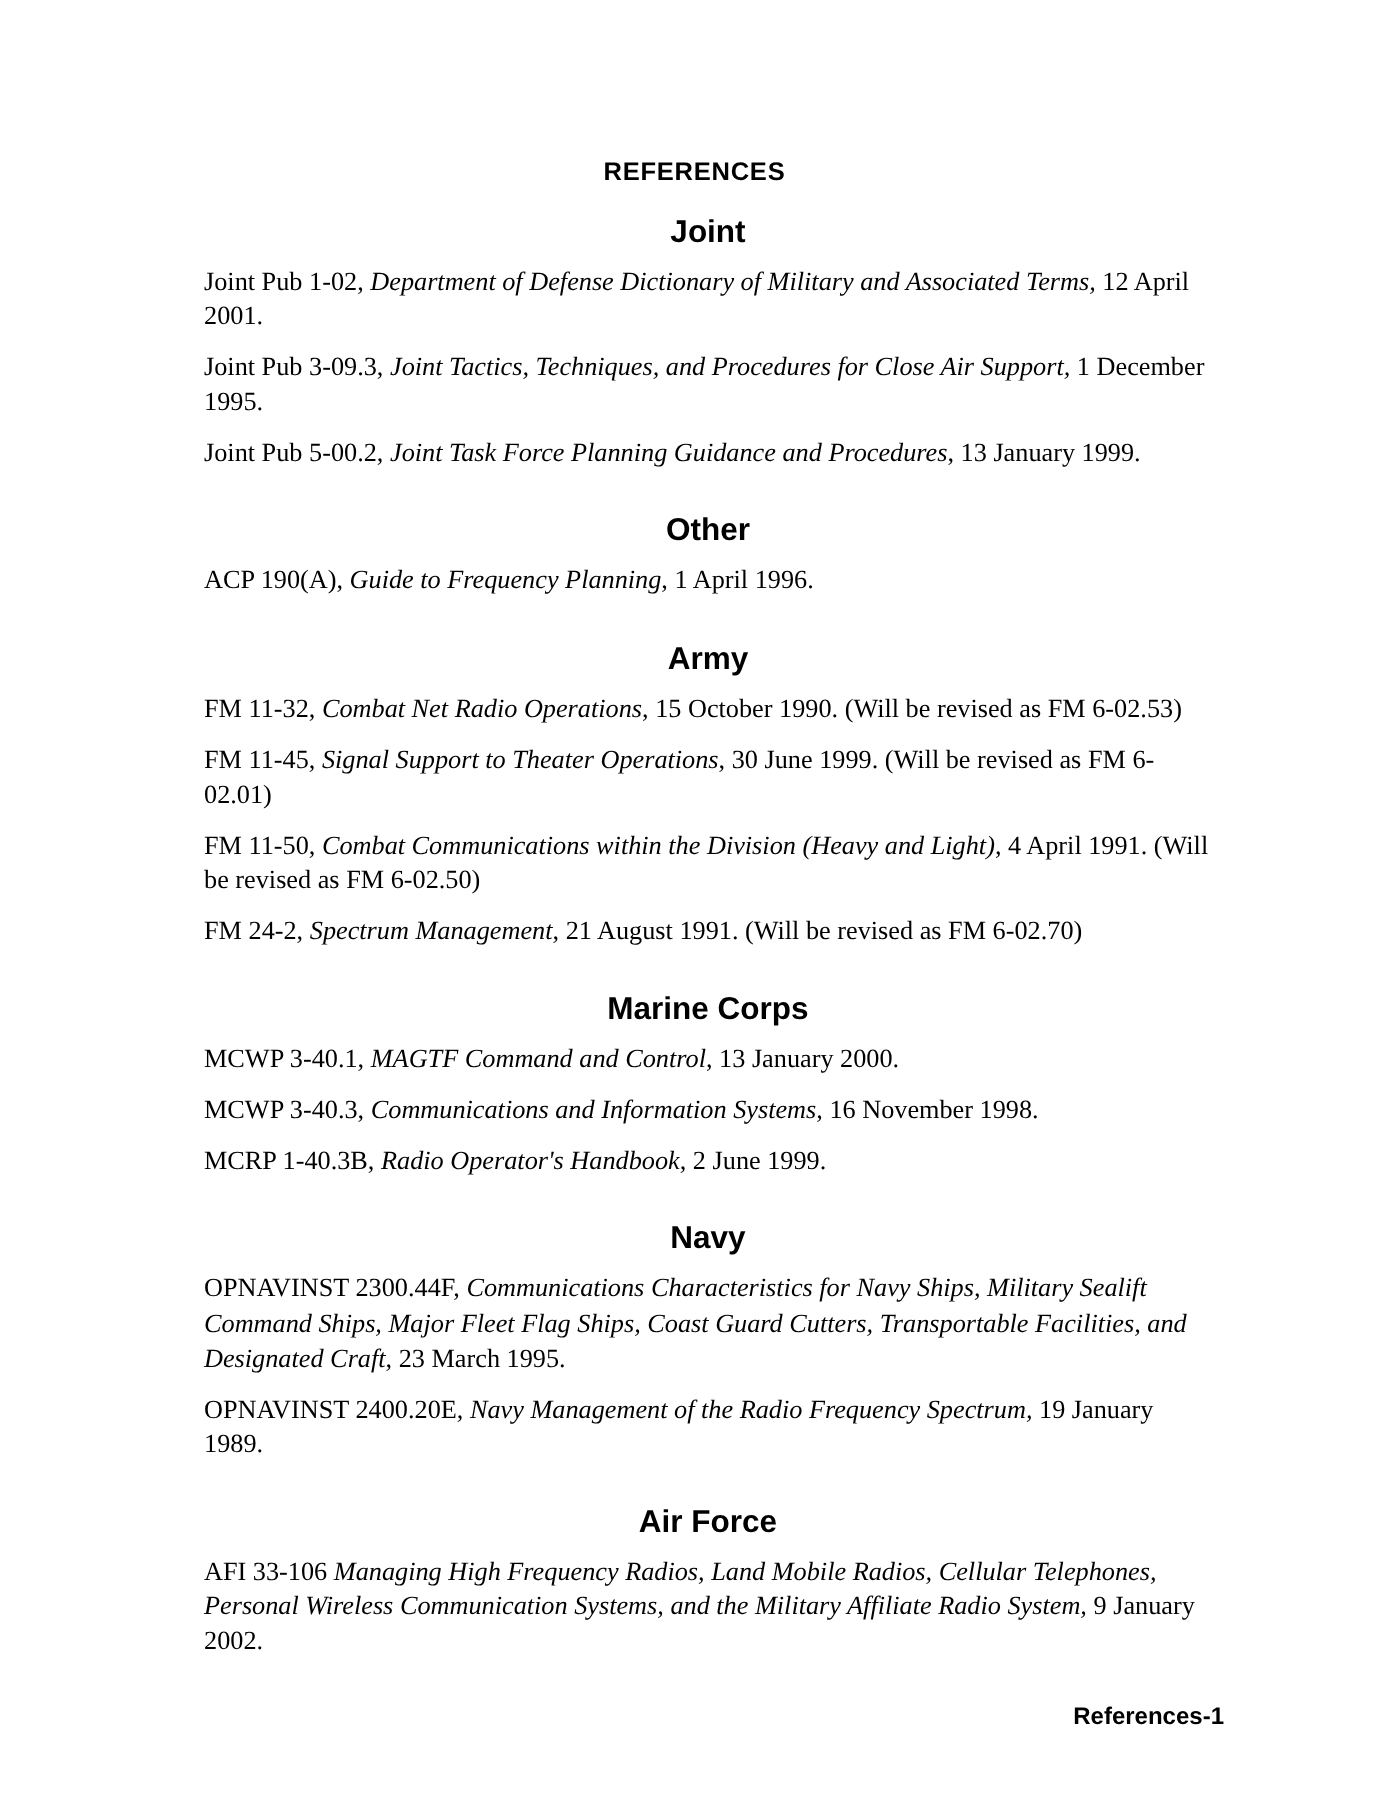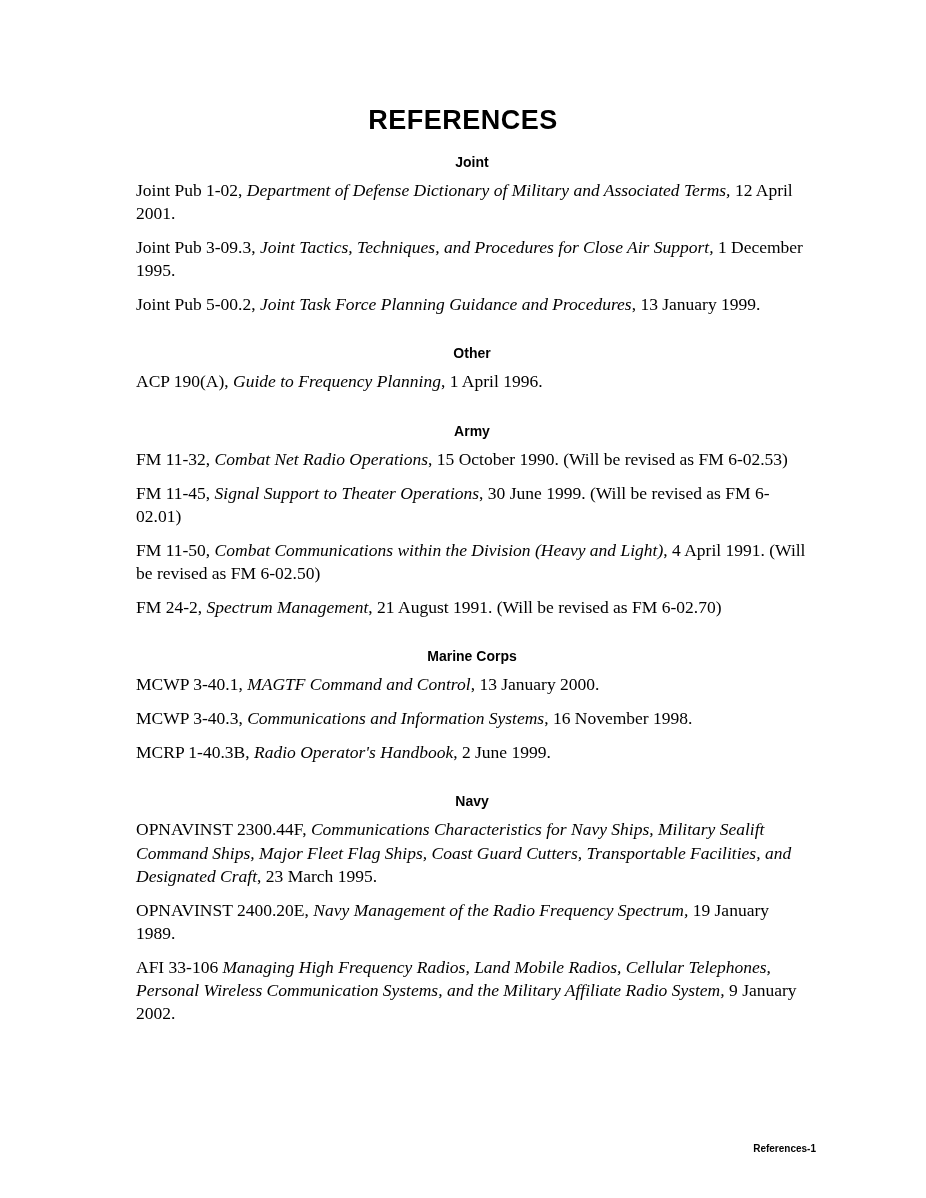--- a/index.html
+++ b/index.html
@@ -19,30 +19,30 @@
     position: relative;
     width: 926px;
     height: 1198px;
     box-sizing: border-box;
     padding: 0;
   }
   .page-title {
     text-align: center;
     font-family: "Liberation Sans", sans-serif;
     font-weight: bold;
-    font-size: 27px;
+    font-size: 17px;
     letter-spacing: 0.5px;
     margin: 0;
     padding-top: 105px;
   }
   .section-heading {
     text-align: center;
     font-family: "Liberation Sans", sans-serif;
     font-weight: bold;
-    font-size: 14px;
+    font-size: 21px;
     margin: 0;
     padding-top: 18px;
     padding-bottom: 9px;
   }
   .content {
     padding-left: 136px;
     padding-right: 118px;
   }
   .ref-entry {
     font-family: "Liberation Serif", serif;
@@ -53,21 +53,21 @@
   }
   .ref-entry i {
     font-style: italic;
   }
   .footer {
     position: absolute;
     bottom: 44px;
     right: 110px;
     font-family: "Liberation Sans", sans-serif;
     font-weight: bold;
-    font-size: 10px;
+    font-size: 16px;
   }
 </style>
 </head>
 <body>
 
 <div class="page">
   <h1 class="page-title">REFERENCES</h1>
   <div class="content">
     <div id="sections-root">
         <div class="section-heading">Joint</div>
@@ -81,17 +81,18 @@
         <p class="ref-entry"><span>FM 11-45, </span><i>Signal Support to Theater Operations</i><span>, 30 June 1999. (Will be revised as FM 6-02.01)</span></p>
         <p class="ref-entry"><span>FM 11-50, </span><i>Combat Communications within the Division (Heavy and Light)</i><span>, 4 April 1991. (Will be revised as FM 6-02.50)</span></p>
         <p class="ref-entry"><span>FM 24-2, </span><i>Spectrum Management</i><span>, 21 August 1991. (Will be revised as FM 6-02.70)</span></p>
         <div class="section-heading">Marine Corps</div>
         <p class="ref-entry"><span>MCWP 3-40.1, </span><i>MAGTF Command and Control</i><span>, 13 January 2000.</span></p>
         <p class="ref-entry"><span>MCWP 3-40.3, </span><i>Communications and Information Systems</i><span>, 16 November 1998.</span></p>
         <p class="ref-entry"><span>MCRP 1-40.3B, </span><i>Radio Operator's Handbook</i><span>, 2 June 1999.</span></p>
         <div class="section-heading">Navy</div>
         <p class="ref-entry"><span>OPNAVINST 2300.44F, </span><i>Communications Characteristics for Navy Ships, Military Sealift Command Ships, Major Fleet Flag Ships, Coast Guard Cutters, Transportable Facilities, and Designated Craft</i><span>, 23 March 1995.</span></p>
         <p class="ref-entry"><span>OPNAVINST 2400.20E, </span><i>Navy Management of the Radio Frequency Spectrum,</i><span> 19 January 1989.</span></p>
+        <div class="section-heading">Air Force</div>
         <p class="ref-entry"><span>AFI 33-106 </span><i>Managing High Frequency Radios, Land Mobile Radios, Cellular Telephones, Personal Wireless Communication Systems, and the Military Affiliate Radio System,</i><span> 9 January 2002.</span></p>
       </div>
   </div>
   <div class="footer">References-1</div>
 </div>
 
 </body></html>

